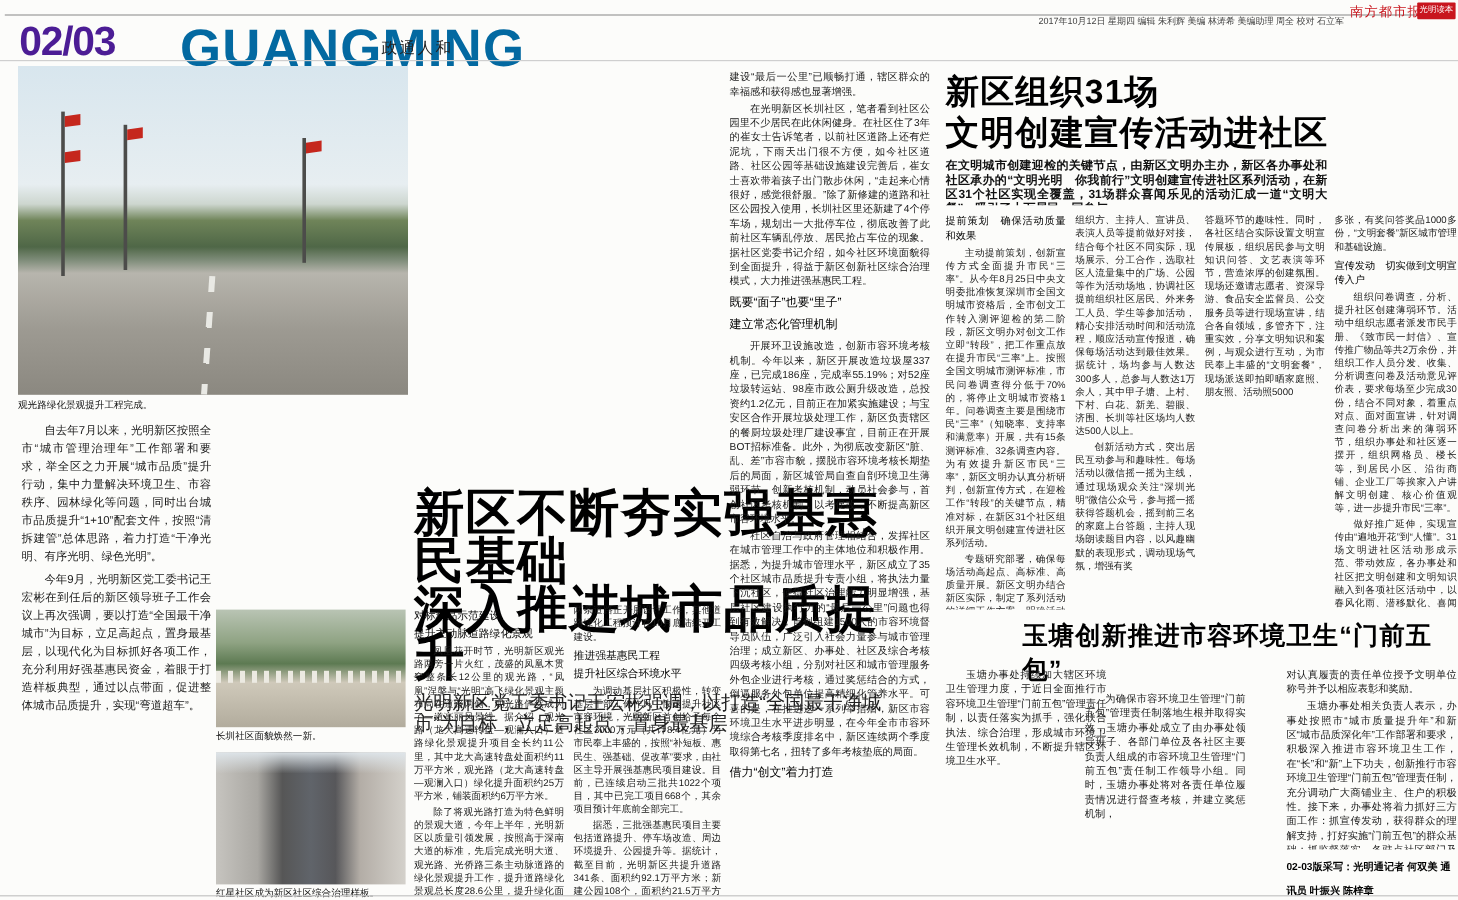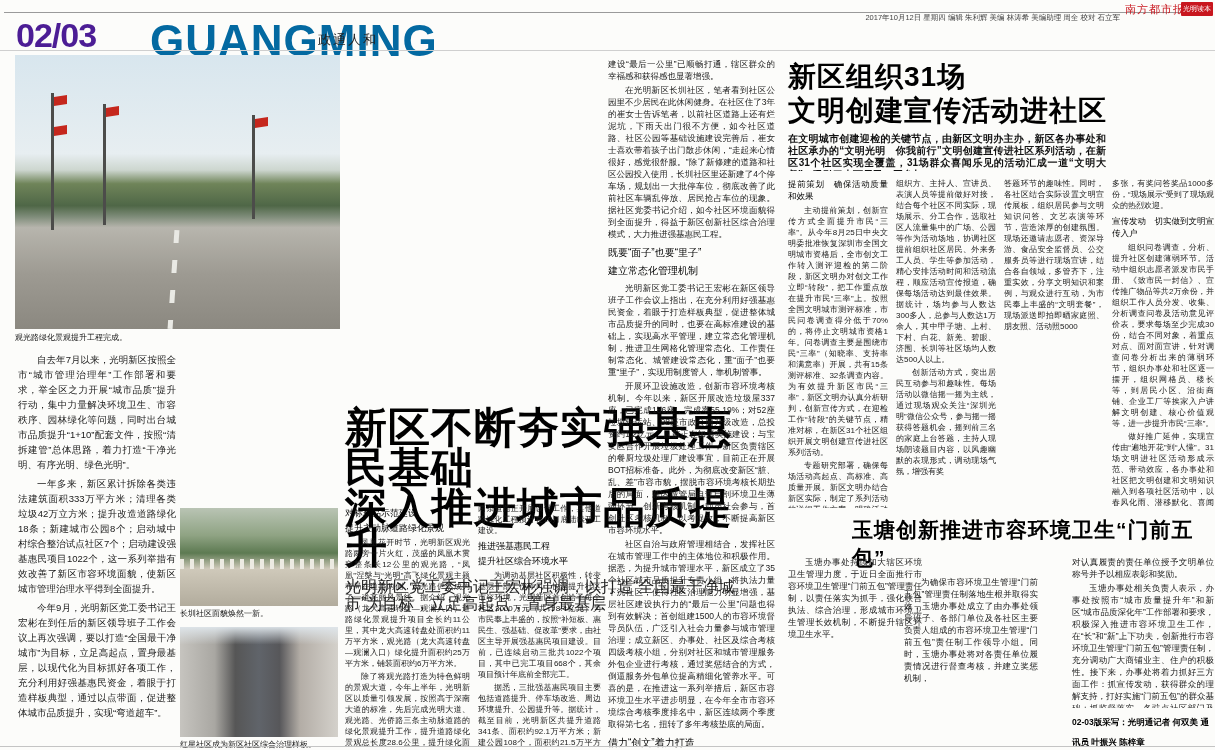--- a/index.html
+++ b/index.html
@@ -64,21 +64,20 @@
   <div class="pole" style="left:27%;top:18%;bottom:38%;"></div>
   <div class="flag" style="left:calc(27% + 3px);top:19%;"></div>
   <div class="pole" style="left:73%;top:22%;bottom:40%;"></div>
   <div class="flag" style="left:calc(73% + 3px);top:23%;"></div>
   <div class="lane" style="left:48%;top:64%;bottom:0;"></div>
 </div>
 <div class="abs caption" style="left:15px;top:333px;width:325px;">观光路绿化景观提升工程完成。</div>
 
 <div class="abs bodycol cola" style="left:18px;top:352px;width:158px;height:394px;">
   <p>自去年7月以来，光明新区按照全市“城市管理治理年”工作部署和要求，举全区之力开展“城市品质”提升行动，集中力量解决环境卫生、市容秩序、园林绿化等问题，同时出台城市品质提升“1+10”配套文件，按照“清拆建管”总体思路，着力打造“干净光明、有序光明、绿色光明”。</p>
-  <p>一年多来，新区累计拆除各类违法建筑面积333万平方米；清理各类垃圾42万立方米；提升改造道路绿化18条；新建城市公园8个；启动城中村综合整治试点社区7个；启动建设强基惠民项目1022个，这一系列举措有效改善了新区市容环境面貌，使新区城市管理治理水平得到全面提升。</p>
   <p>今年9月，光明新区党工委书记王宏彬在到任后的新区领导班子工作会议上再次强调，要以打造“全国最干净城市”为目标，立足高起点，置身最基层，以现代化为目标抓好各项工作，充分利用好强基惠民资金，着眼于打造样板典型，通过以点带面，促进整体城市品质提升，实现“弯道超车”。</p>
 </div>
 
 <div class="abs" style="left:345px;top:408px;width:420px;">
   <div class="mainhead">新区不断夯实强基惠民基础</div>
   <div class="mainhead">深入推进城市品质提升</div>
   <div class="standfirst">光明新区党工委书记王宏彬强调，以打造“全国最干净城市”为目标，立足高起点，置身最基层</div>
 </div>
 
 <div class="abs photo photo-cz" style="left:180px;top:508px;width:158px;height:98px;">
@@ -102,21 +101,20 @@
   <div class="colhead" style="margin-top:0 !important;">提升社区综合环境水平</div>
   <p>为调动基层社区积极性，转变基层干部工作作风，快速提升社区市容环境，光明新区首创给予每个社区3000万元（共计8.4亿元）为市民奉上丰盛的，按照“补短板、惠民生、强基础、促改革”要求，由社区主导开展强基惠民项目建设。目前，已连续启动三批共1022个项目，其中已完工项目668个，其余项目预计年底前全部完工。</p>
   <p>据悉，三批强基惠民项目主要包括道路提升、停车场改造、周边环境提升、公园提升等。据统计，截至目前，光明新区共提升道路341条、面积约92.1万平方米；新建公园108个，面积约21.5万平方米；新增篮球场31个，面积约1.8万平方米；新增儿童游乐场35个，面积约1.06万平方米；新建停车场160个，新增车位8533个，规范道路停车位4653个；整治招牌307处，面积6.5万平方米；提升环卫设施483处，其中垃圾屋332座、公厕99座、垃圾转运站52座；解决“有路无灯”问题，新增路灯1796盏。截至目前，新区城市管理和基础设施</p>
 </div>
 
 <div class="abs bodycol cold" style="left:608px;top:58px;width:167px;height:690px;">
   <p class="noindent">建设“最后一公里”已顺畅打通，辖区群众的幸福感和获得感也显著增强。</p>
   <p>在光明新区长圳社区，笔者看到社区公园里不少居民在此休闲健身。在社区住了3年的崔女士告诉笔者，以前社区道路上还有烂泥坑，下雨天出门很不方便，如今社区道路、社区公园等基础设施建设完善后，崔女士喜欢带着孩子出门散步休闲，“走起来心情很好，感觉很舒服。”除了新修建的道路和社区公园投入使用，长圳社区里还新建了4个停车场，规划出一大批停车位，彻底改善了此前社区车辆乱停放、居民抢占车位的现象。据社区党委书记介绍，如今社区环境面貌得到全面提升，得益于新区创新社区综合治理模式，大力推进强基惠民工程。</p>
   <div class="colhead">既要“面子”也要“里子”</div>
   <div class="colhead" style="margin-top:0 !important;">建立常态化管理机制</div>
-  <p>光明新区党工委书记王宏彬在新区领导班子工作会议上指出，在充分利用好强基惠民资金，着眼于打造样板典型，促进整体城市品质提升的同时，也要在高标准建设的基础上，实现高水平管理，建立常态化管理机制，推进卫生网格化管理常态化、工作责任制常态化、城管建设常态化，重“面子”也要重“里子”，实现用制度管人，靠机制管事。</p>
   <p>开展环卫设施改造，创新市容环境考核机制。今年以来，新区开展改造垃圾屋337座，已完成186座，完成率55.19%；对52座垃圾转运站、98座市政公厕升级改造，总投资约1.2亿元，目前正在加紧实施建设；与宝安区合作开展垃圾处理工作，新区负责辖区的餐厨垃圾处理厂建设事宜，目前正在开展BOT招标准备。此外，为彻底改变新区“脏、乱、差”市容市貌，摆脱市容环境考核长期垫后的局面，新区城管局自查自剖环境卫生薄弱环节，创新考核机制，动员社会参与，首创社区考核机制，以考促改，不断提高新区市容环境水平。</p>
   <p>社区自治与政府管理相结合，发挥社区在城市管理工作中的主体地位和积极作用。据悉，为提升城市管理水平，新区成立了35个社区城市品质提升专责小组，将执法力量下沉社区，使得社区治理能力明显增强，基层社区建设执行力的“最后一公里”问题也得到有效解决；首创组建1500人的市容环境督导员队伍，广泛引入社会力量参与城市管理治理；成立新区、办事处、社区及综合考核四级考核小组，分别对社区和城市管理服务外包企业进行考核，通过奖惩结合的方式，倒逼服务外包单位提高精细化管养水平。可喜的是，在推进这一系列举措后，新区市容环境卫生水平进步明显，在今年全市市容环境综合考核季度排名中，新区连续两个季度取得第七名，扭转了多年考核垫底的局面。</p>
   <div class="colhead">借力“创文”着力打造</div>
 
 </div>
 
 <div class="abs" style="left:788px;top:60px;width:426px;">
   <div class="righthead">新区组织31场</div>
   <div class="righthead">文明创建宣传活动进社区</div>
 </div>
@@ -129,21 +127,21 @@
 
 </div>
 <div class="abs bodycol rcol" style="left:896px;top:178px;width:100px;height:330px;">
   <p class="noindent">组织方、主持人、宣讲员、表演人员等提前做好对接，结合每个社区不同实际，现场展示、分工合作，选取社区人流量集中的广场、公园等作为活动场地，协调社区提前组织社区居民、外来务工人员、学生等参加活动，精心安排活动时间和活动流程，顺应活动宣传报道，确保每场活动达到最佳效果。据统计，场均参与人数达300多人，总参与人数达1万余人，其中甲子塘、上村、下村、白花、新羌、碧眼、济围、长圳等社区场均人数达500人以上。</p>
   <p>创新活动方式，突出居民互动参与和趣味性。每场活动以微信摇一摇为主线，通过现场观众关注“深圳光明”微信公众号，参与摇一摇获得答题机会，摇到前三名的家庭上台答题，主持人现场朗读题目内容，以风趣幽默的表现形式，调动现场气氛，增强有奖</p>
 </div>
 <div class="abs bodycol rcol" style="left:1004px;top:178px;width:100px;height:330px;">
   <p class="noindent">答题环节的趣味性。同时，各社区结合实际设置文明宣传展板，组织居民参与文明知识问答、文艺表演等环节，营造浓厚的创建氛围。现场还邀请志愿者、资深导游、食品安全监督员、公交服务员等进行现场宣讲，结合各自领域，多管齐下，注重实效，分享文明知识和案例，与观众进行互动，为市民奉上丰盛的“文明套餐”，现场派送即拍即晒家庭照、朋友照、活动照5000</p>
 </div>
 <div class="abs bodycol rcol" style="left:1112px;top:178px;width:102px;height:330px;">
-  <p class="noindent">多张，有奖问答奖品1000多份，“现场展示”受到了现场观众的热烈欢迎。</p>
+  <p class="noindent">多张，有奖问答奖品1000多份，“文明套餐”新区城市管理和基础设施。</p>
   <div class="colhead">宣传发动　切实做到文明宣传入户</div>
   <p>组织问卷调查，分析、提升社区创建薄弱环节。活动中组织志愿者派发市民手册、《致市民一封信》、宣传推广物品等共2万余份，并组织工作人员分发、收集、分析调查问卷及活动意见评价表，要求每场至少完成30份，结合不同对象，着重点对点、面对面宣讲，针对调查问卷分析出来的薄弱环节，组织办事处和社区逐一摆开，组织网格员、楼长等，到居民小区、沿街商铺、企业工厂等挨家入户讲解文明创建、核心价值观等，进一步提升市民“三率”。</p>
   <p>做好推广延伸，实现宣传由“遍地开花”到“人懂”。31场文明进社区活动形成示范、带动效应，各办事处和社区把文明创建和文明知识融入到各项社区活动中，以春风化雨、潜移默化、喜闻乐见的方式，进一步提升市民“三率”，实现文明创建常态化。公明办事处开展“文明与我同行　从我做起”公益宣传活动，举办“文明城市暨庆中秋、迎国庆”游园及各类晚会进社区，持续有效传播社会主义核心价值观；新湖办事处开展创建文明城市“非制度”培训进社区系列活动，发动学员和现场群众填写问卷调查表，派发创文礼品环保袋、厨房五件套、深圳市民手册、一封信等宣传资料，鼓励居民把文明创建融入到生活日常的点点滴滴中。</p>
 </div>
 
 <div class="abs bottomhead" style="left:852px;top:516px;">玉塘创新推进市容环境卫生“门前五包”</div>
 <div class="abs bodycol bcol" style="left:788px;top:556px;width:134px;height:190px;">
   <p>玉塘办事处持续加大辖区环境卫生管理力度，于近日全面推行市容环境卫生管理“门前五包”管理责任制，以责任落实为抓手，强化联合执法、综合治理，形成城市环境卫生管理长效机制，不断提升辖区环境卫生水平。</p>
 </div>
 <div class="abs bodycol bcol" style="left:904px;top:556px;width:134px;height:190px;margin-top:20px;">

